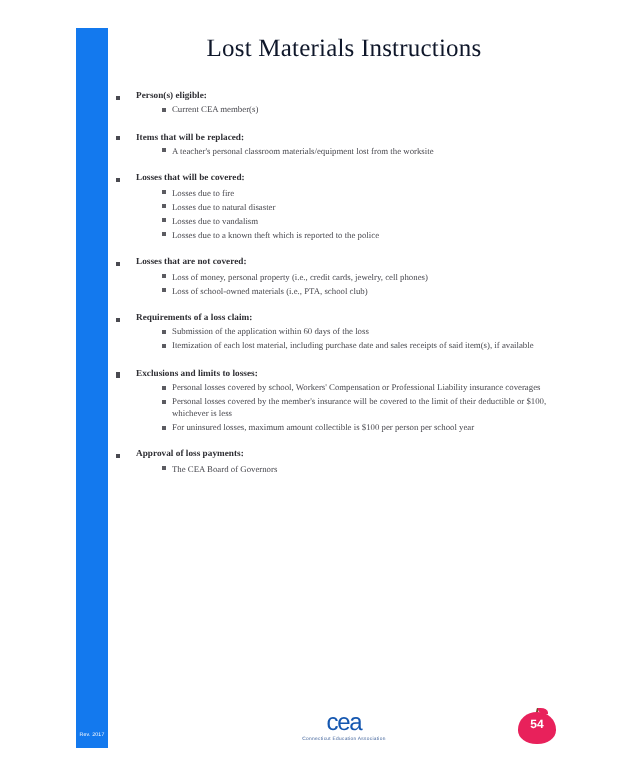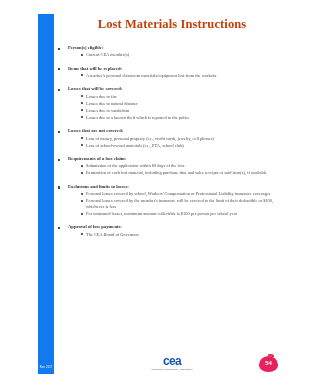--- a/index.html
+++ b/index.html
@@ -45,23 +45,23 @@
     left: 54px;
     right: 8px;
     top: 0;
     bottom: 0;
   }
 
   .doc-title {
     margin: 17px 0 0 0;
     text-align: center;
     font-size: 12.5px;
-    font-weight: bold;
+    font-weight: normal;
     letter-spacing: 0.1px;
-    color: #c2410c;
+    color: #0f172a;
   }
 
   .content {
     margin-top: 13px;
     padding-left: 2px;
   }
 
   
   ul.lvl1 {
     list-style: none;
@@ -125,21 +125,21 @@
   .brand {
     position: absolute;
     left: 50%;
     transform: translateX(-50%);
     bottom: 7px;
     text-align: center;
   }
   .brand-word {
     font-family: "Liberation Sans", sans-serif;
     font-size: 12px;
-    font-weight: bold;
+    font-weight: normal;
     color: #1557b0;
     letter-spacing: -0.6px;
     line-height: 1;
   }
   .brand-tag {
     font-family: "Liberation Sans", sans-serif;
     font-size: 2.4px;
     color: #3a5d96;
     letter-spacing: 0.15px;
     margin-top: 1.4px;

